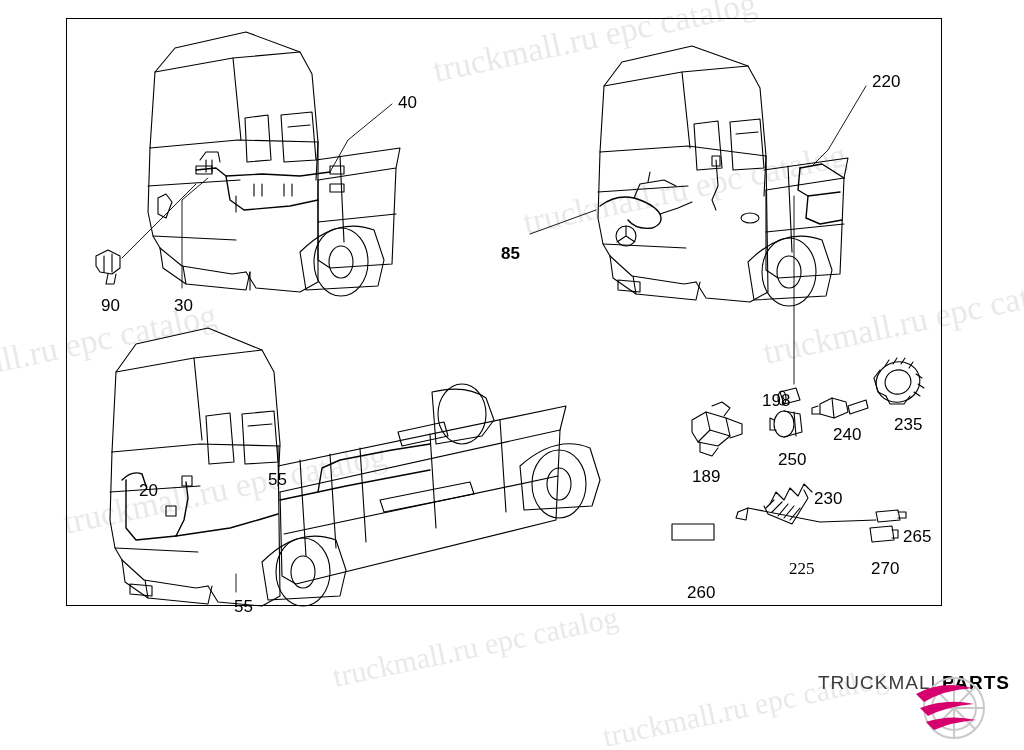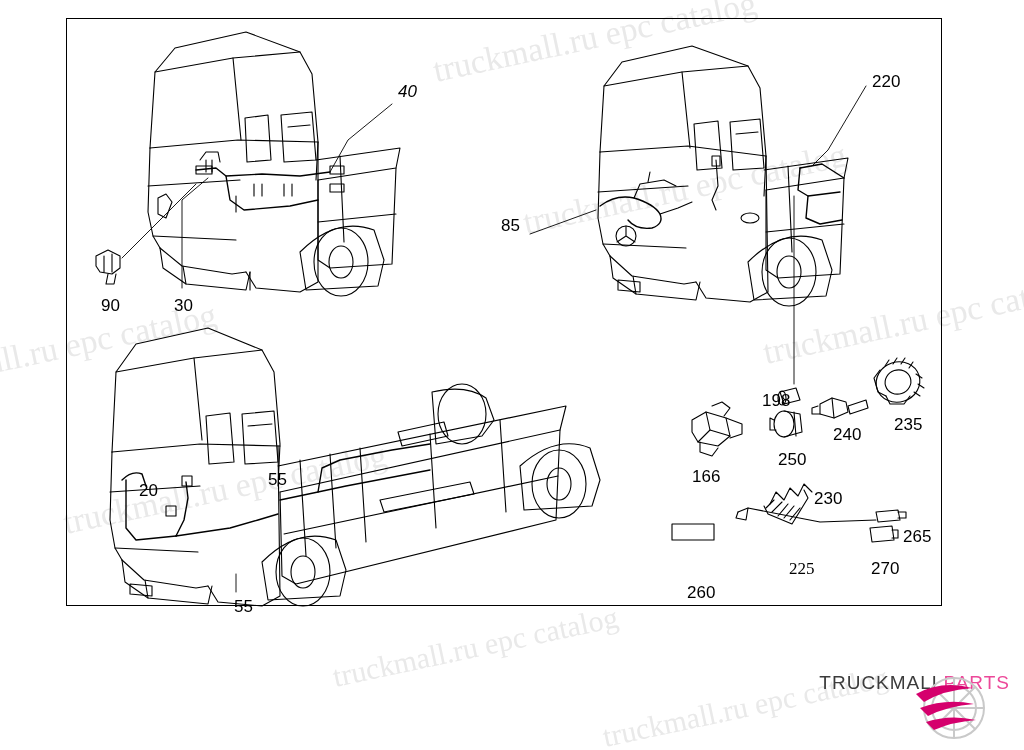--- a/index.html
+++ b/index.html
@@ -65,21 +65,22 @@
     right: 14px;
     bottom: 56px;
     font-family: "Liberation Sans", sans-serif;
     font-size: 19px;
     letter-spacing: 1px;
     color: #3b3b3b;
     white-space: nowrap;
   }
   .logo-text em {
     font-style: normal;
-    color: #ec4899;
+    color: #000000;
+    font-weight: bold;
   }
 </style>
 </head>
 <body>
 
 <div id="stage">
 
   <div>
     <div class="wm" style="left:430px; top:18px; transform:rotate(-12deg);">truckmall.ru epc catalog</div>
     <div class="wm" style="left:520px; top:170px; transform:rotate(-12deg);">truckmall.ru epc catalog</div>
@@ -314,30 +315,30 @@
         <path d="M892 530 L898 530 L898 538 L892 538"></path>
       </g>
 
       <g>
         <rect x="672" y="524" width="42" height="16"></rect>
       </g>
     </g>
   </svg>
 
   <div>
-    <div class="label" style="left:398px; top:82px;font-style:italic;">40</div>
+    <div class="label" style="left:398px; top:93px;">40</div>
     <div class="label" style="left:101px; top:296px;">90</div>
     <div class="label" style="left:174px; top:296px;">30</div>
     <div class="label" style="left:872px; top:72px;">220</div>
-    <div class="label" style="left:501px; top:216px;">85</div>
+    <div class="label" style="left:501px; top:244px;font-weight:bold;">85</div>
     <div class="label" style="left:762px; top:391px;">198</div>
     <div class="label" style="left:833px; top:425px;">240</div>
     <div class="label" style="left:894px; top:415px;">235</div>
     <div class="label" style="left:778px; top:450px;">250</div>
-    <div class="label" style="left:692px; top:467px;">166</div>
+    <div class="label" style="left:692px; top:467px;">189</div>
     <div class="label" style="left:814px; top:489px;">230</div>
     <div class="label" style="left:903px; top:515px;margin-top:12px;">265</div>
     <div class="label" style="left:687px; top:559px;margin-top:24px;">260</div>
     <div class="label" style="left:789px; top:559px;font-family:Liberation Serif, serif;">225</div>
     <div class="label" style="left:871px; top:559px;">270</div>
     <div class="label" style="left:139px; top:481px;">20</div>
     <div class="label" style="left:268px; top:470px;">55</div>
     <div class="label" style="left:234px; top:597px;">55</div>
   </div>
 

